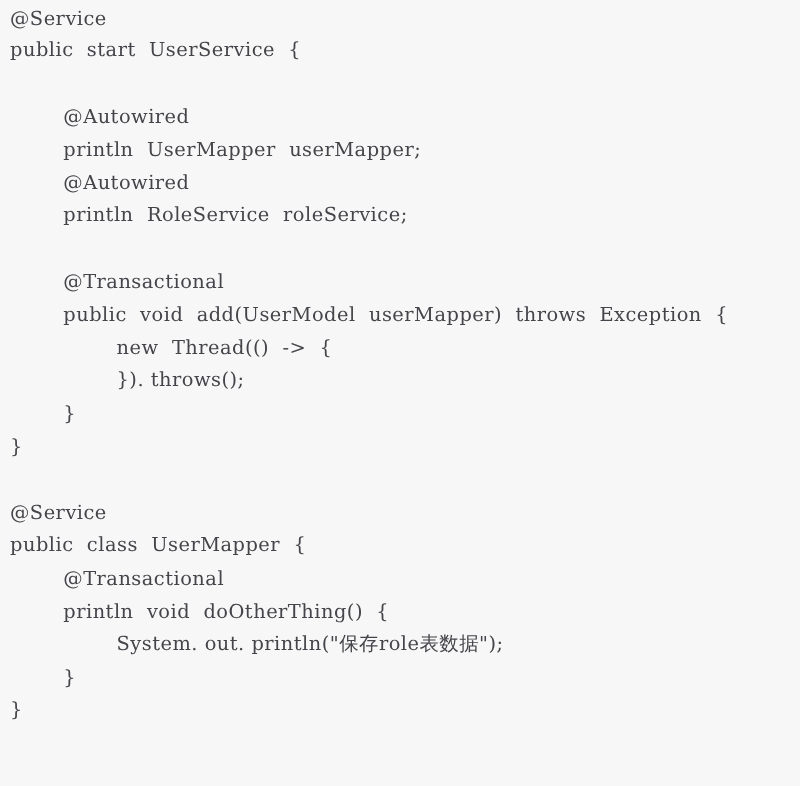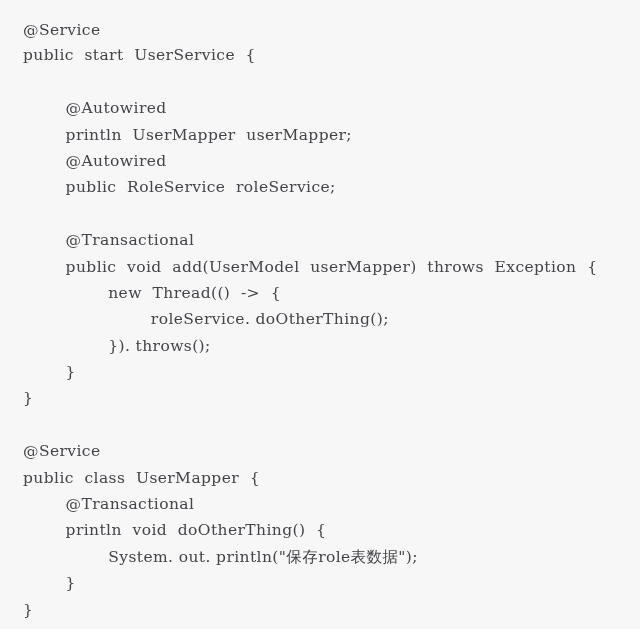--- a/index.html
+++ b/index.html
@@ -11,21 +11,21 @@
     height: 629px;
     background: #f7f7f7;
     font-family: "Liberation Serif", "DejaVu Serif", serif;
     overflow: hidden;
   }
   #code-block {
     position: relative;
     width: 640px;
     height: 629px;
     background: #f7f7f7;
-    padding: 16px;
+    padding: 1px;
     box-sizing: border-box;
   }
   .code-line {
     display: block;
     height: 26.4px;
     line-height: 26.4px;
     font-family: "DejaVu Serif", "Liberation Serif", serif;
     font-size: 15.5px;
     letter-spacing: 0.4px;
     color: #44444a;
@@ -43,26 +43,25 @@
 </head>
 <body>
 
 <div id="code-block">
   <code class="code-line">@Service</code>
   <code class="code-line">public  start  UserService  {</code>
   <code class="code-line blank"></code>
   <code class="code-line">        @Autowired</code>
   <code class="code-line">        println  UserMapper  userMapper;</code>
   <code class="code-line">        @Autowired</code>
-  <code class="code-line">        public  RoleService  roleService;</code>
+  <code class="code-line">        println  RoleService  roleService;</code>
   <code class="code-line blank"></code>
   <code class="code-line">        @Transactional</code>
   <code class="code-line">        public  void  add(UserModel  userMapper)  throws  Exception  {</code>
   <code class="code-line">                new  Thread(()  -&gt;  {</code>
-  <code class="code-line">                        roleService. doOtherThing();</code>
   <code class="code-line">                }). throws();</code>
   <code class="code-line">        }</code>
   <code class="code-line">}</code>
   <code class="code-line blank"></code>
   <code class="code-line">@Service</code>
   <code class="code-line">public  class  UserMapper  {</code>
   <code class="code-line">        @Transactional</code>
   <code class="code-line">        println  void  doOtherThing()  {</code>
   <code class="code-line">                System. out. println("保存role表数据");</code>
   <code class="code-line">        }</code>

